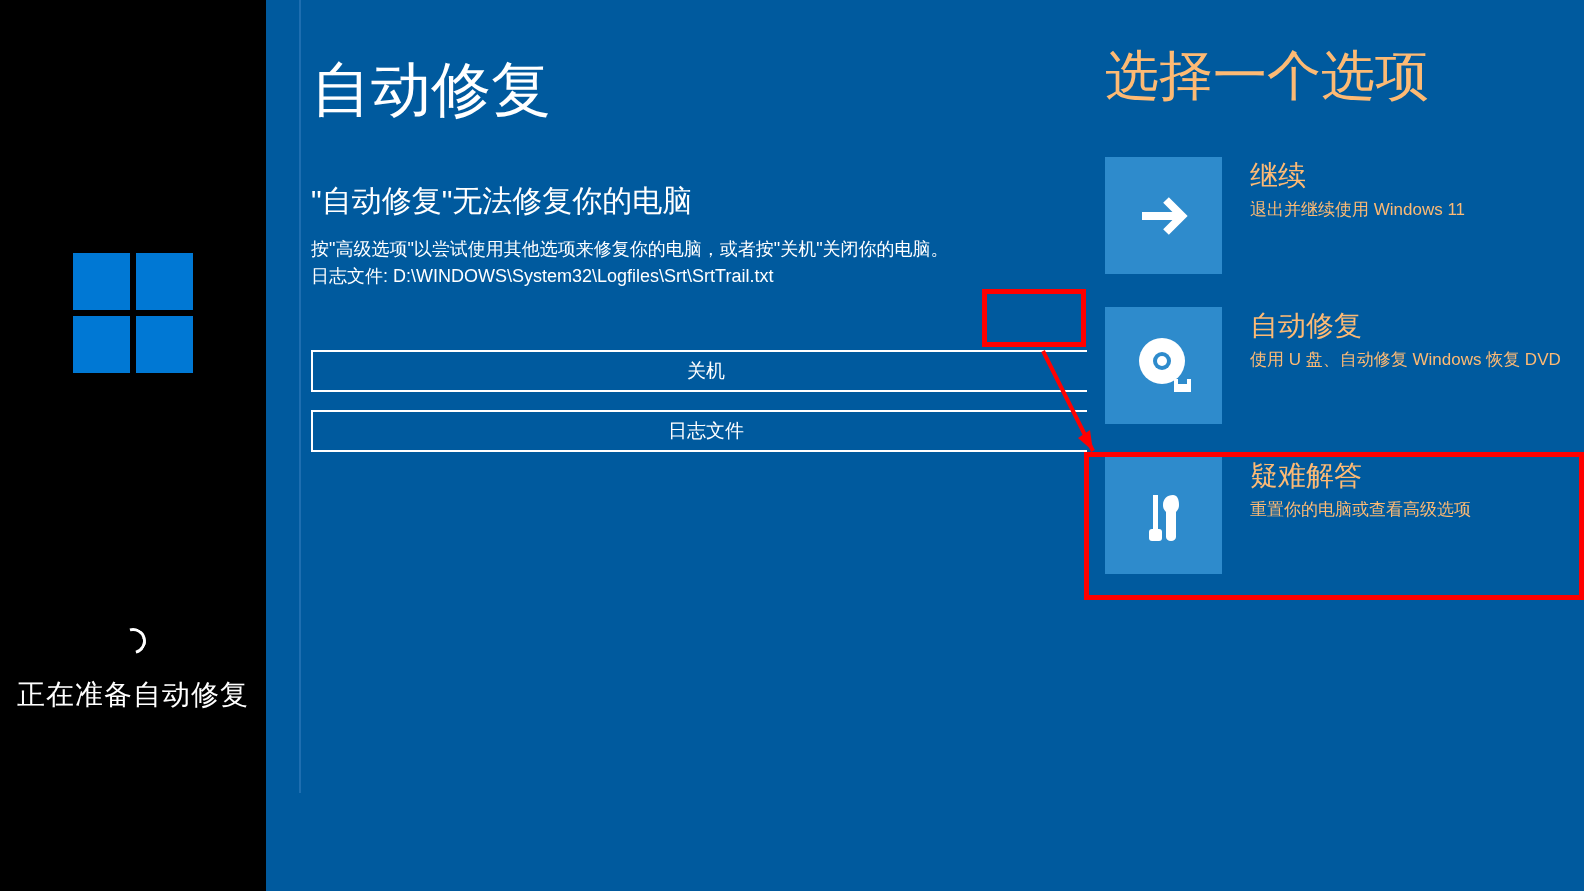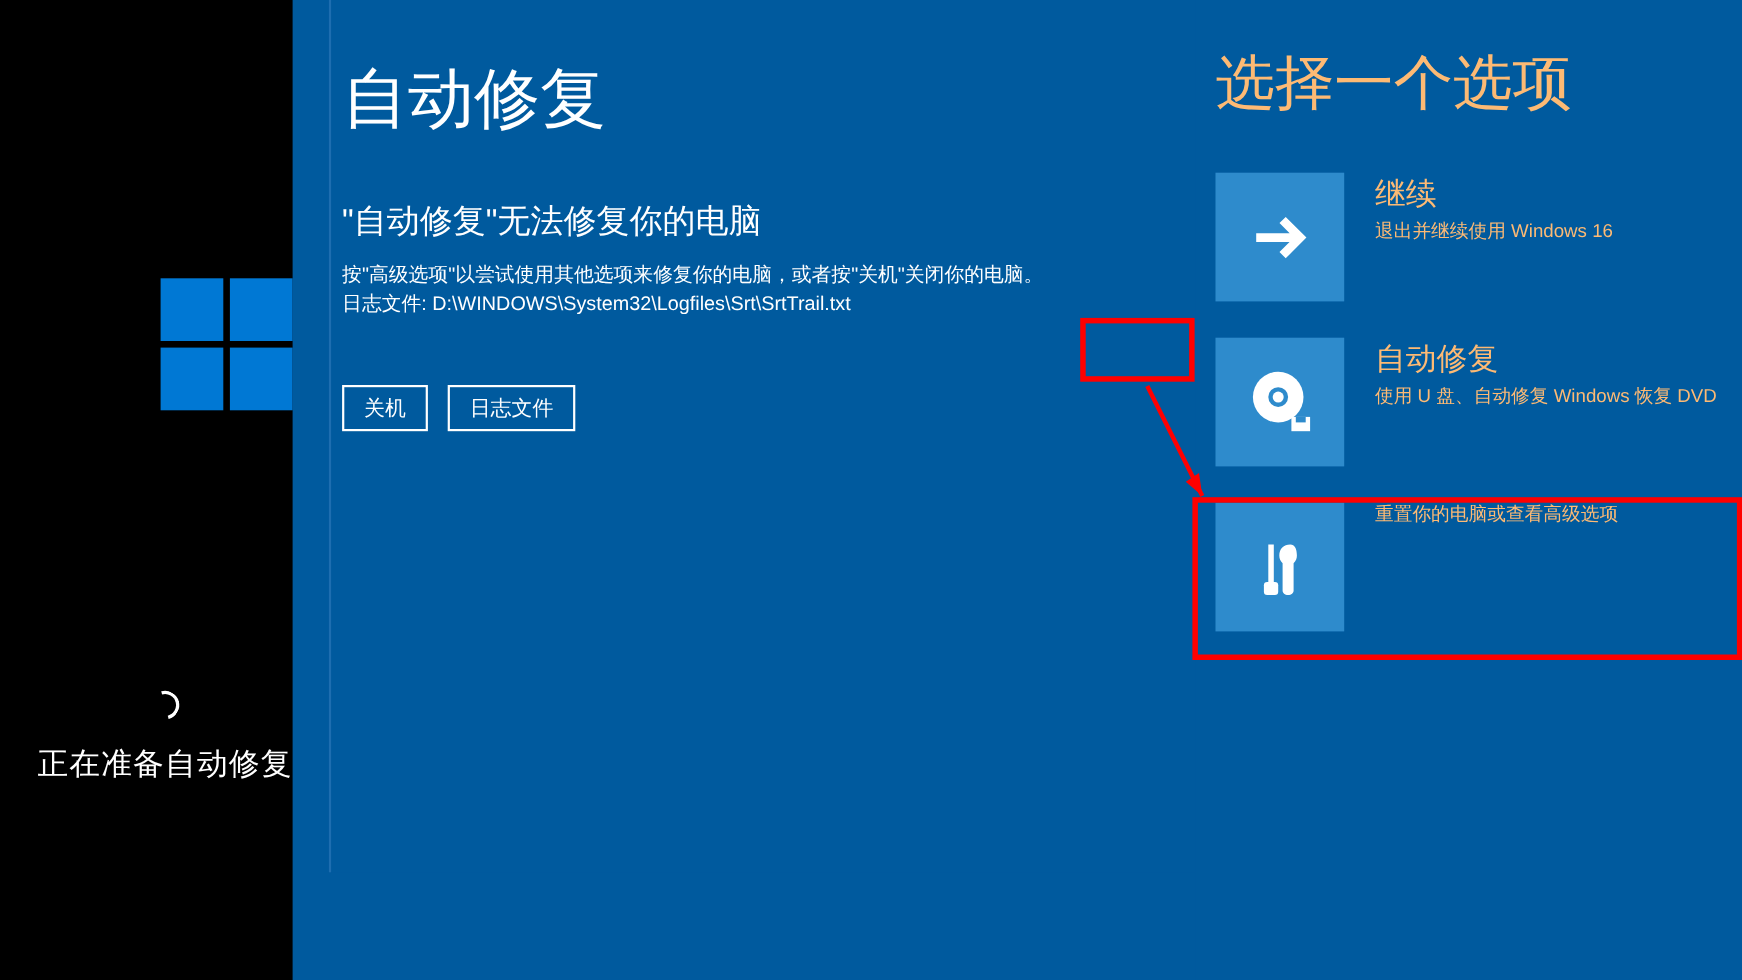--- a/index.html
+++ b/index.html
@@ -11,21 +11,21 @@
       overflow: hidden;
       position: relative;
     }
     .panel-boot {
       position: absolute;
       left: 0; top: 0;
       width: 266px; height: 891px;
       background: #000;
       display: flex;
       flex-direction: column;
-      align-items: flex-end;
+      align-items: center;
     }
     .win-logo {
       margin-top: 253px;
       width: 120px; height: 120px;
       display: grid;
       grid-template-columns: 1fr 1fr;
       grid-template-rows: 1fr 1fr;
       gap: 6px;
     }
     .win-logo div { background: #0078D4; }
@@ -56,23 +56,24 @@
       padding: 50px 10px 0 10px;
       color: #fff;
       margin-left: 32px;
     }
     .repair-title { font-size: 60px; font-weight: 300; margin-bottom: 50px; }
     .repair-subtitle { font-size: 30px; font-weight: 300; margin-bottom: 14px; }
     .repair-hint, .repair-log { font-size: 18px; font-weight: 300; line-height: 1.5; }
     .repair-buttons {
       margin-top: 60px;
       display: flex;
-      justify-content: flex-start;
+      justify-content: center;
       gap: 18px;
       padding-right: 4px;
+      flex-direction: column;
     }
     .btn {
       border: 2px solid #fff;
       background: transparent;
       color: #fff;
       font-size: 19px;
       padding: 6px 18px;
       cursor: pointer;
       font-family: inherit;
     }
@@ -150,21 +151,21 @@
   <div class="choose-title">选择一个选项</div>
 
   <div class="option">
     <div class="option-icon">
       <svg width="60" height="60" viewBox="0 0 60 60">
         <path d="M8 30 L46 30 M32 14 L48 30 L32 46" stroke="#fff" stroke-width="8" fill="none" stroke-linecap="butt"></path>
       </svg>
     </div>
     <div class="option-text">
       <div class="option-title">继续</div>
-      <div class="option-desc">退出并继续使用 Windows 16</div>
+      <div class="option-desc">退出并继续使用 Windows 11</div>
     </div>
   </div>
 
   <div class="option">
     <div class="option-icon">
       <svg width="70" height="70" viewBox="0 0 70 70">
         <circle cx="33" cy="30" r="23" fill="#fff"></circle>
         <circle cx="33" cy="30" r="9" fill="#2E8BCC"></circle>
         <circle cx="33" cy="30" r="5" fill="#fff"></circle>
         <rect x="45" y="48" width="17" height="13" fill="#fff"></rect>
@@ -179,20 +180,21 @@
 
   <div class="option">
     <div class="option-icon">
       <svg width="70" height="70" viewBox="0 0 70 70">
         <rect x="24" y="14" width="5" height="36" fill="#fff"></rect>
         <rect x="20" y="48" width="13" height="12" rx="3" fill="#fff"></rect>
         <path d="M44 14 C38 14 34 18 34 24 C34 27 35 29 37 31 L37 56 C37 58 39 60 42 60 C45 60 47 58 47 56 L47 31 C49 29 50 27 50 24 C50 18 48 14 44 14 Z M42 16 L42 26 L46 26 L46 16" fill="#fff"></path>
       </svg>
     </div>
     <div class="option-text">
+      <div class="option-title">疑难解答</div>
       <div class="option-desc">重置你的电脑或查看高级选项</div>
     </div>
   </div>
 </div>
 
 <div class="highlight-box hl-adv"></div>
 <div class="highlight-box hl-trouble"></div>
 <svg class="arrow-annot" width="70" height="130">
   <line x1="5" y1="5" x2="55" y2="105" stroke="#FF0000" stroke-width="4"></line>
   <polygon points="55,105 40,92 52,84" fill="#FF0000"></polygon>

